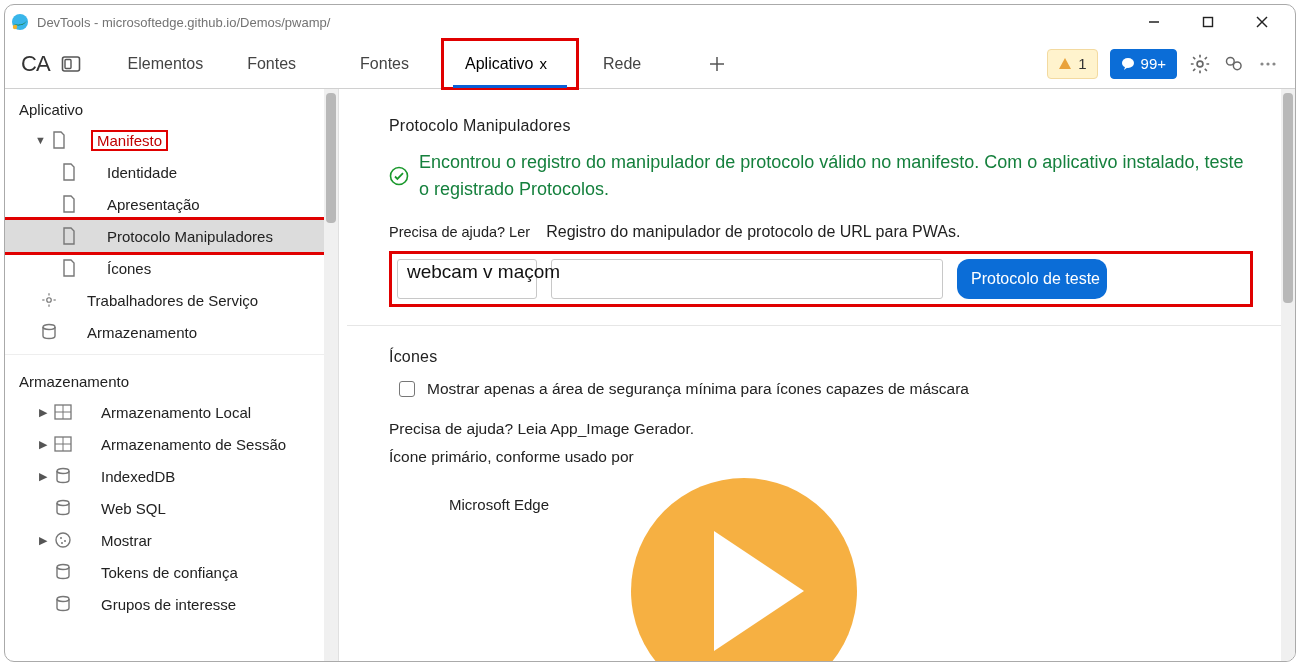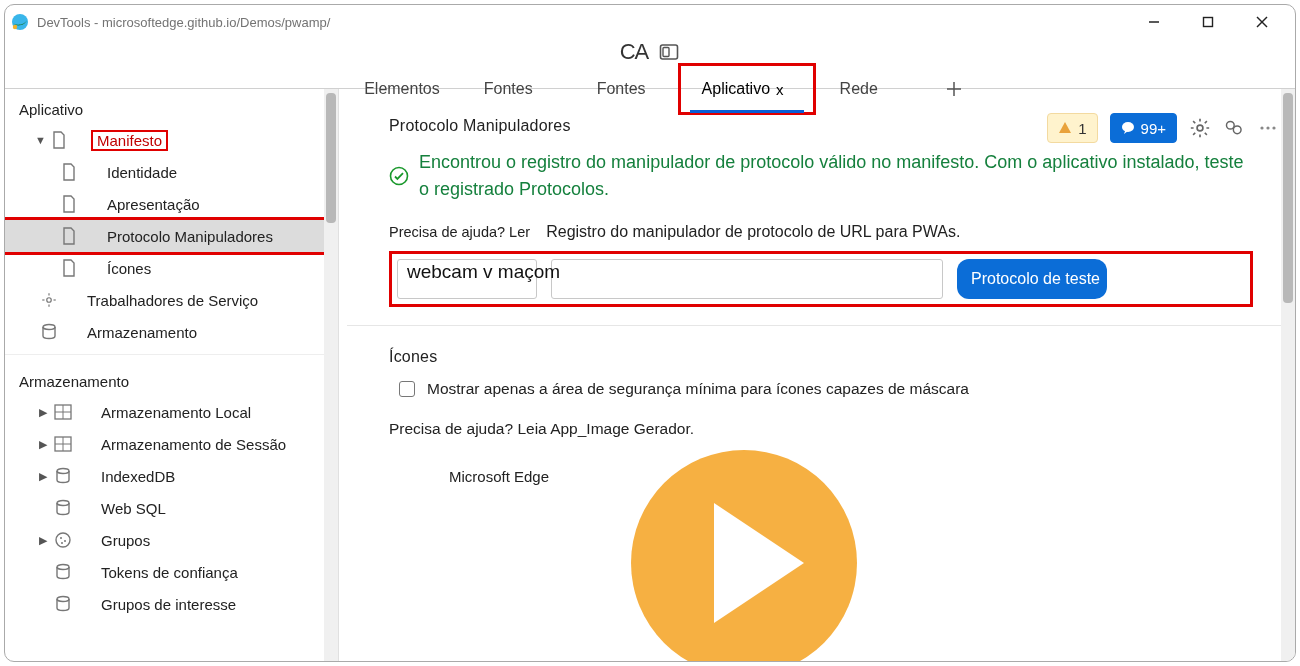--- a/index.html
+++ b/index.html
@@ -6,21 +6,21 @@
   body { margin: 0; padding: 4px; background: #fff; width: 1300px; height: 666px; overflow: hidden; }
   .window { border: 1px solid #aaa; border-radius: 10px; width: 1292px; height: 658px; display: flex; flex-direction: column; overflow: hidden; position: relative; }
 
   
   .titlebar { height: 34px; display: flex; align-items: center; padding: 0 6px; font-size: 13px; color: #737373; }
   .titlebar-icon { width: 18px; height: 18px; margin-right: 8px; display: inline-flex; align-items: center; justify-content: center; }
   .win-controls { margin-left: auto; display: flex; gap: 24px; padding-right: 12px; }
   .win-btn { width: 30px; height: 30px; display: flex; align-items: center; justify-content: center; color: #222; }
 
   
-  .toolbar { height: 50px; display: flex; align-items: center; border-bottom: 1px solid #d0d0d0; padding: 0 6px; position: relative; flex-direction: column; }
+  .toolbar { height: 50px; display: flex; align-items: center; border-bottom: 1px solid #d0d0d0; padding: 0 6px; position: relative; }
   .left-tools { display: flex; align-items: center; gap: 10px; padding: 0 10px; }
   .ca-badge { font-size: 22px; font-weight: 400; color: #333; letter-spacing: -1px; }
   .dock-icon { display: inline-flex; color: #555; }
   .tabs { display: flex; align-items: center; margin-left: 14px; }
   .tab { padding: 0 22px; height: 48px; display: flex; align-items: center; font-size: 16px; color: #444; position: relative; cursor: pointer; }
   .tab.active { color: #000; }
   .tab.active::after { content: ""; position: absolute; left: 10px; right: 10px; bottom: 0; height: 3px; background: #0a5fd6; }
   .tab .close-x { margin-left: 6px; font-size: 15px; }
   .plus-tab { width: 36px; display:flex; align-items:center; justify-content:center; color:#555; margin-left: 36px; }
   .right-tools { margin-left: auto; display: flex; align-items: center; gap: 12px; padding-right: 10px; }
@@ -314,21 +314,21 @@
         <div class="tree-row depth1b">
           <span class="twisty">▶</span>
           <span class="file-ico">
               <svg width="18" height="18">
                 <circle cx="9" cy="9" r="7" fill="none" stroke="#777" stroke-width="1.4"></circle>
                 <circle cx="7" cy="7" r="1" fill="#777"></circle>
                 <circle cx="11" cy="10" r="1" fill="#777"></circle>
                 <circle cx="8" cy="12" r="1" fill="#777"></circle>
               </svg>
             </span>
-          <span class="lbl">Grupos</span>
+          <span class="lbl">Mostrar</span>
         </div>
         <div class="tree-row depth1b" style="padding-left:48px">
           <span class="file-ico">
               <svg width="16" height="18">
                 <ellipse cx="8" cy="4" rx="6" ry="2.5" fill="none" stroke="#777" stroke-width="1.4"></ellipse>
                 <path d="M2 4v9c0 1.4 2.7 2.5 6 2.5s6-1.1 6-2.5V4" fill="none" stroke="#777" stroke-width="1.4"></path>
               </svg>
             </span>
           <span class="lbl">Tokens de confiança</span>
         </div>
@@ -383,20 +383,21 @@
 
         <div class="section-title">Ícones</div>
 
         <div class="chk-row">
           <span class="chk"></span>
           <span>Mostrar apenas a área de segurança mínima para ícones capazes de máscara</span>
         </div>
 
         <div class="para">Precisa de ajuda? Leia App_Image Gerador.</div>
 
+        <div class="para">Ícone primário, conforme usado por</div>
 
         <div class="icon-line">
           <div class="icon-caption">Microsoft Edge</div>
           <span class="big-play">
             <svg width="230" height="230" viewBox="0 0 230 230">
               <circle cx="115" cy="115" r="113" fill="#f6b042"></circle>
               <path d="M85 55 L175 115 L85 175 Z" fill="#ffffff"></path>
             </svg>
           </span>
         </div>

